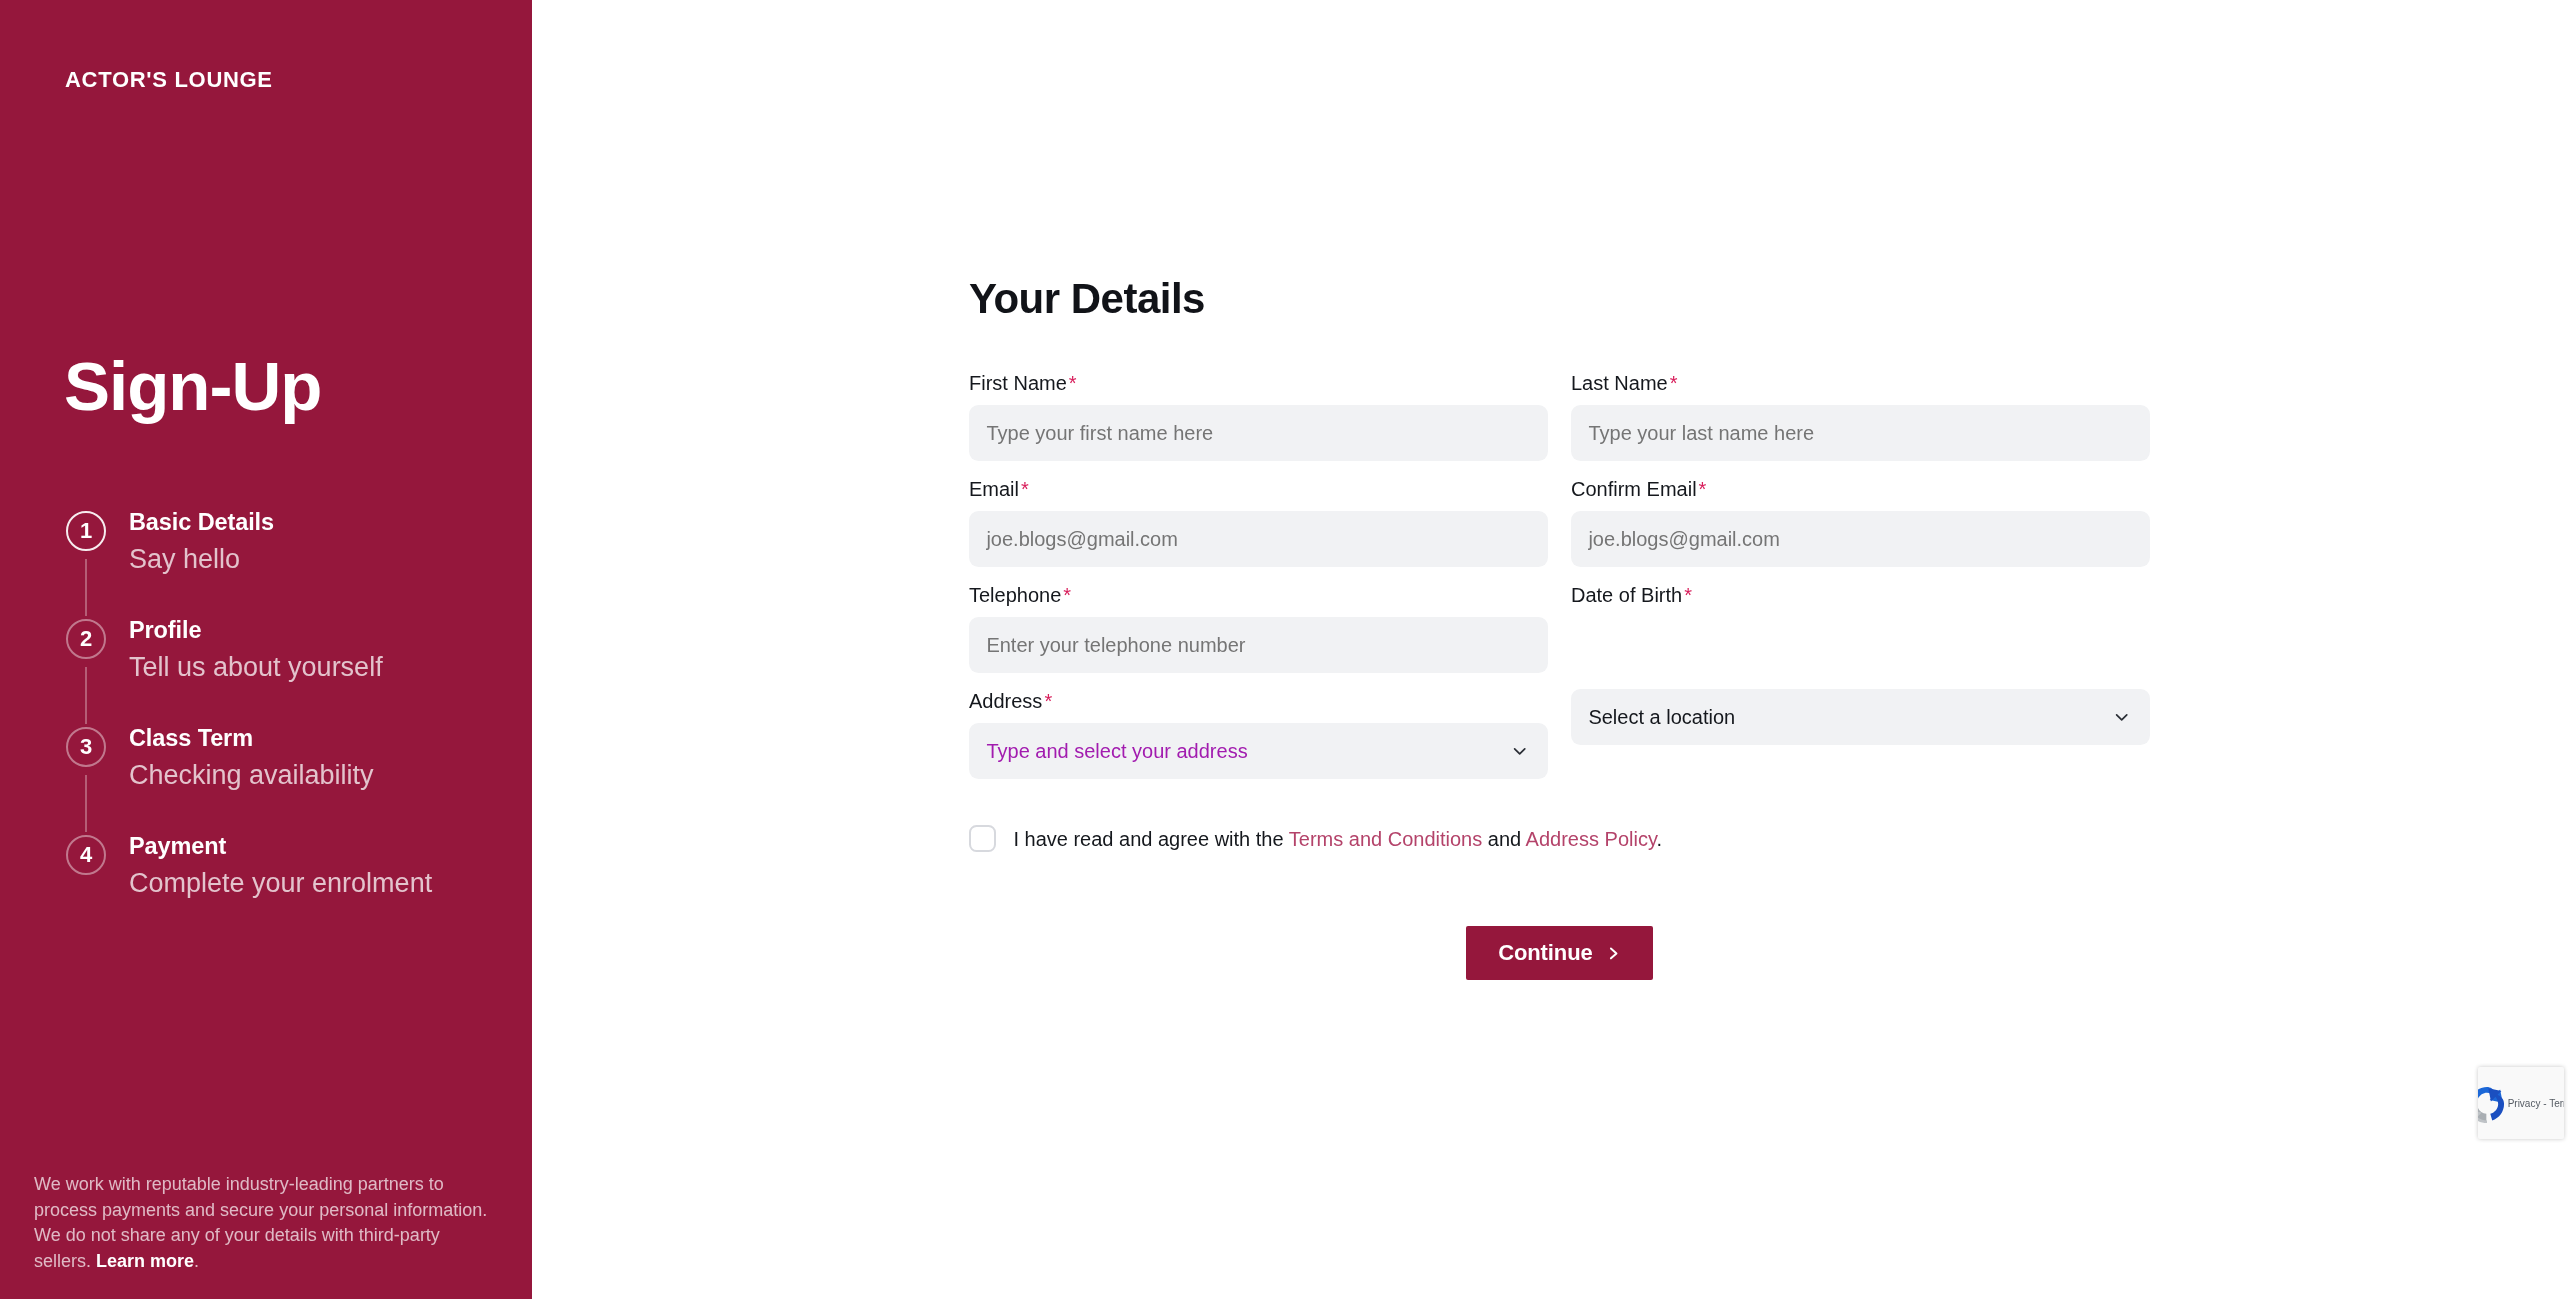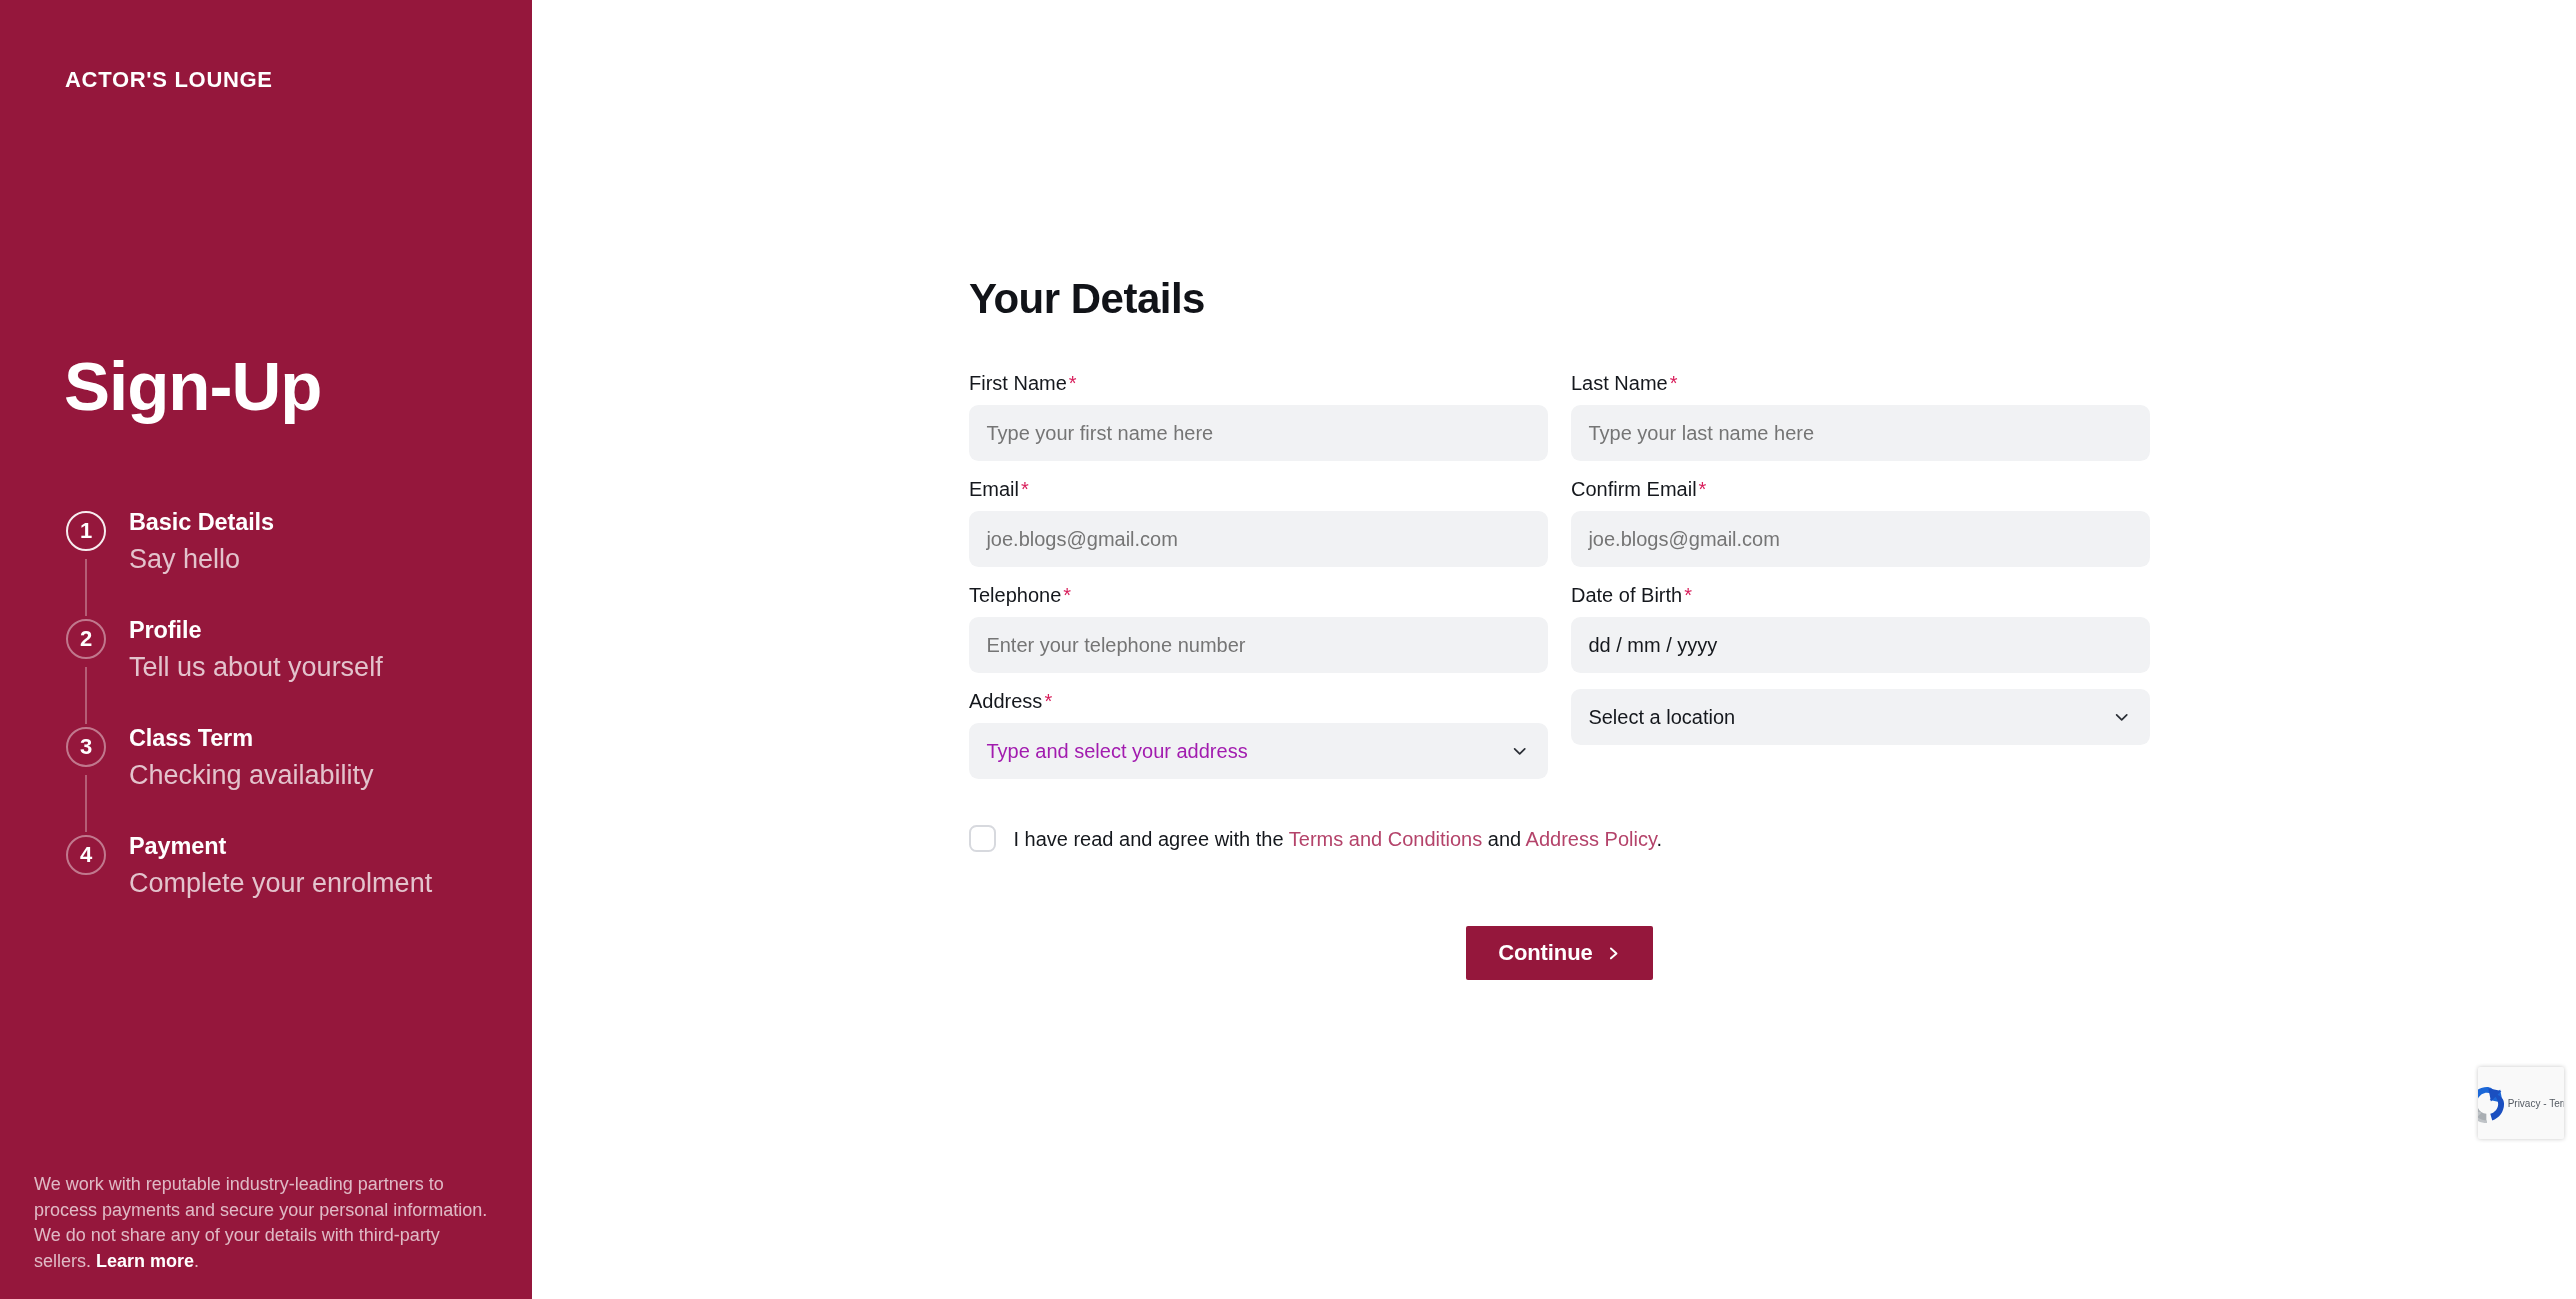--- a/index.html
+++ b/index.html
@@ -406,21 +406,20 @@
         </div>
       </div>
 
       <div class="row">
         <div class="field">
           <label class="field-label"><span>Telephone</span><span class="req">*</span></label>
           <input class="input" type="tel" placeholder="Enter your telephone number" style="">
         </div>
         <div class="field field-dob">
           <label class="field-label"><span>Date of Birth</span><span class="req">*</span></label>
-          <div class="input dark-value">dd / mm / yyyy</div>
         </div>
       </div>
 
       <div class="row">
         <div class="field">
           <label class="field-label"><span>Address</span><span class="req">*</span></label>
           <div class="input select">
             <span>Type and select your address</span>
             <span class="chevron">
               <svg viewBox="0 0 24 24" fill="none" stroke="#2b2f36" stroke-width="2.4" stroke-linecap="round" stroke-linejoin="round">

